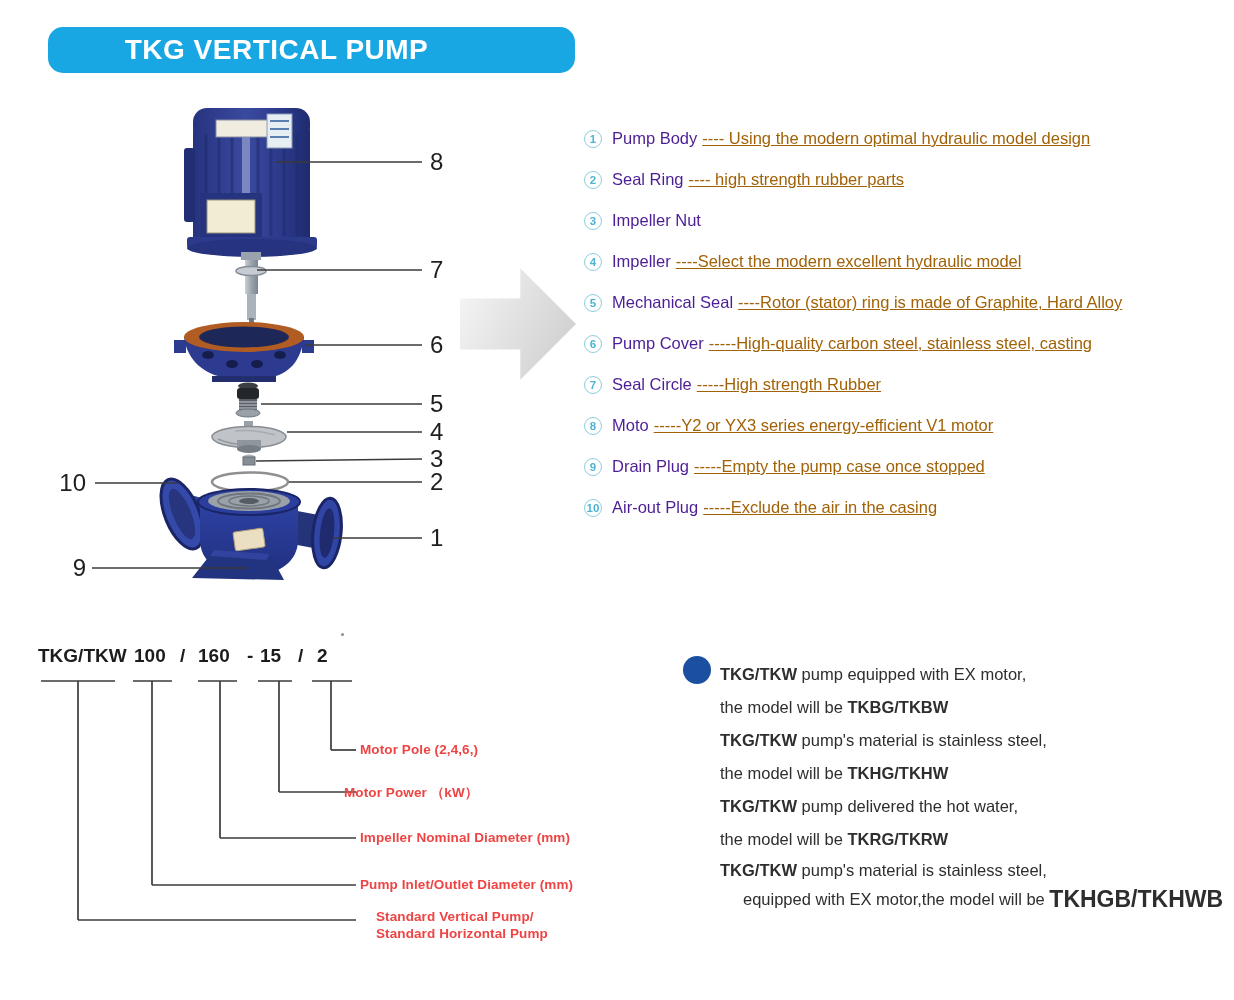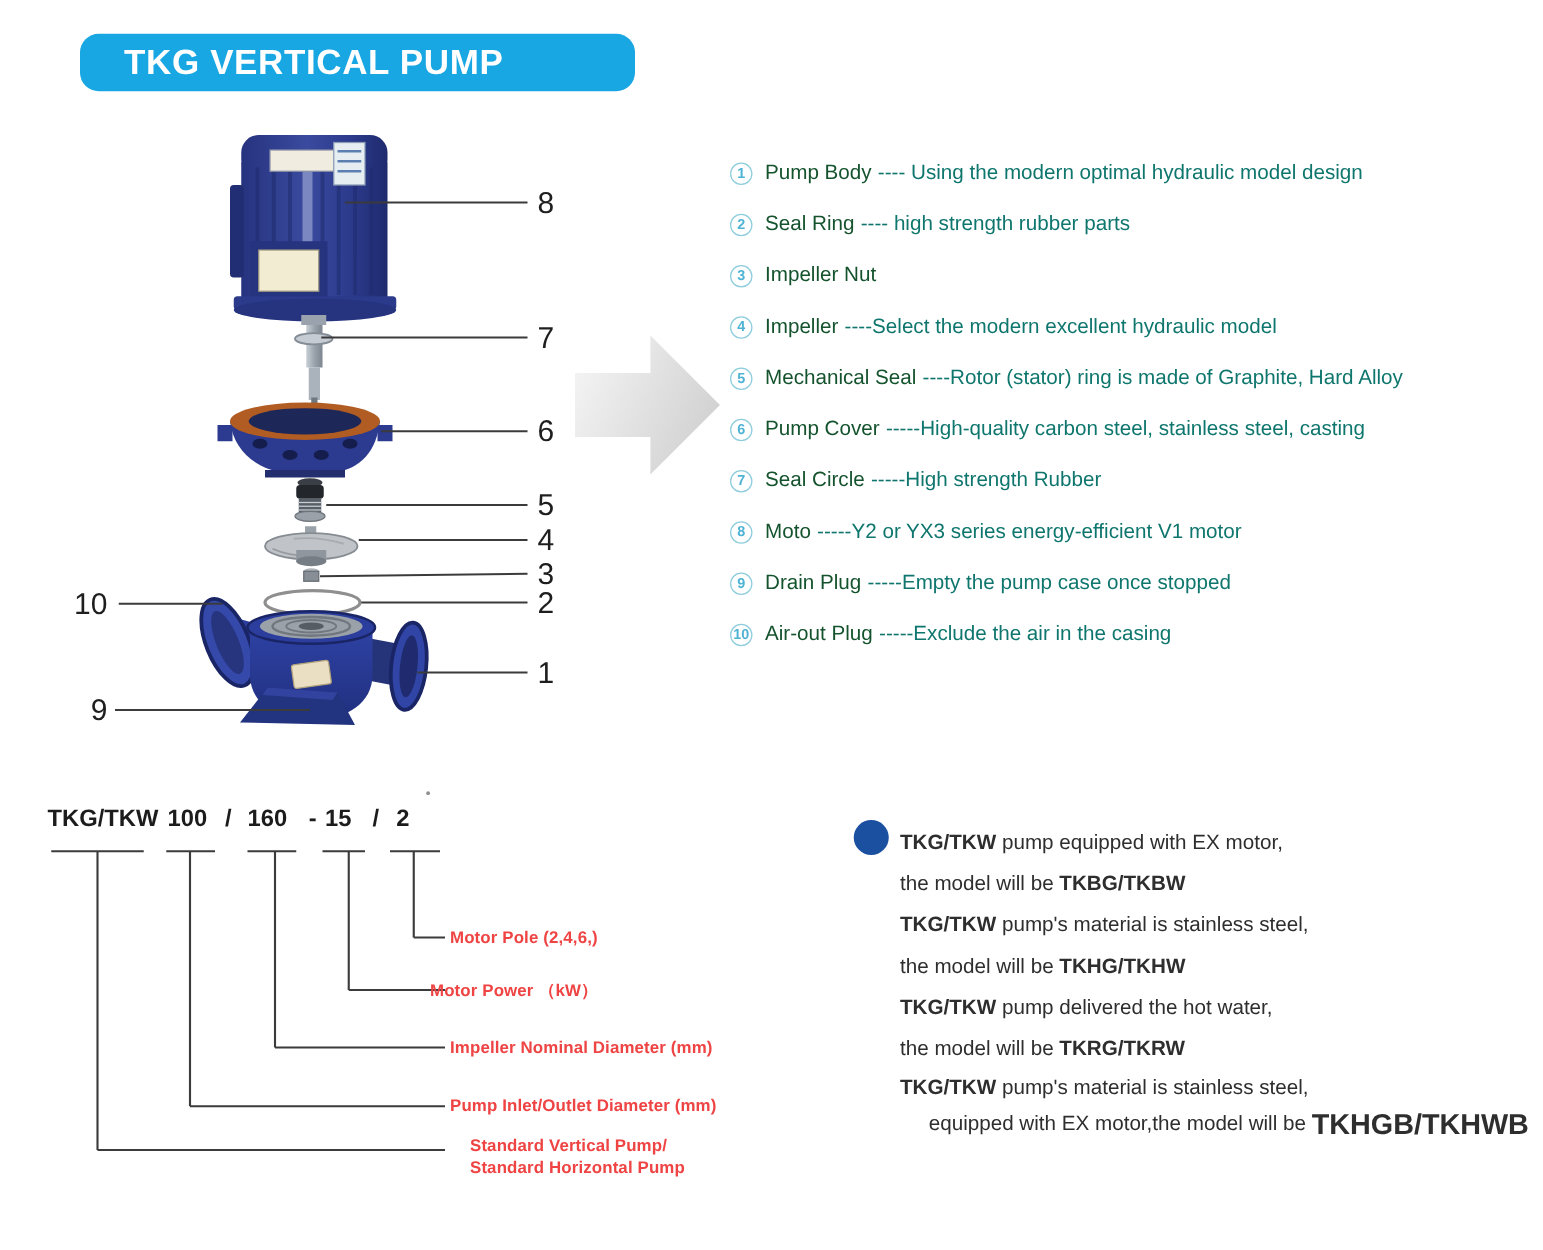--- a/index.html
+++ b/index.html
@@ -2,21 +2,21 @@
 <html><head>
 <meta charset="utf-8">
 <style>
   html,body{margin:0;padding:0;background:#ffffff;}
   .page{
     position:relative;width:1234px;height:1000px;background:#ffffff;overflow:hidden;
     font-family:"Liberation Sans",sans-serif;color:#2d2d2d;
   }
   
   .banner{
-    position:absolute;left:64px;top:27px;width:444px;height:46px;
+    position:absolute;left:48px;top:27px;width:527px;height:46px;
     background:#18a7e2;border-radius:15px;
     display:flex;align-items:center;justify-content:center;padding-right:70px;box-sizing:border-box;
   }
   .banner-title{color:#ffffff;font-size:28px;font-weight:bold;letter-spacing:.5px;white-space:nowrap;}
   
   .diagram-svg{position:absolute;left:30px;top:90px;}
   .callout-num{font-size:24px;fill:#1e1e1e;font-family:"Liberation Sans",sans-serif;}
   
   .flow-arrow{
     position:absolute;left:460px;top:266px;width:116px;height:116px;
@@ -25,22 +25,22 @@
   }
   
   .parts-list{position:absolute;left:584px;top:118px;width:650px;list-style:none;margin:0;padding:0;}
   .part-item{height:41px;display:flex;align-items:center;white-space:nowrap;}
   .badge{
     width:18px;height:18px;border:1.5px solid #8ecddd;border-radius:50%;
     color:#4fb3d4;font-size:11.5px;font-weight:bold;
     display:flex;align-items:center;justify-content:center;flex:0 0 auto;margin-right:10px;
     box-sizing:border-box;
   }
-  .pname{color:#14532d;font-size:16.5px;margin-right:5px;}
-  .pdesc{color:#0f766e;font-size:16.5px;}
+  .pname{color:#4c1d95;font-size:16.5px;margin-right:5px;}
+  .pdesc{color:#a16207;font-size:16.5px;text-decoration:underline;}
   
   .code-part{position:absolute;top:645px;font-size:19px;font-weight:bold;color:#1c1c1c;white-space:nowrap;}
   .speck{position:absolute;left:341px;top:633px;width:3px;height:3px;background:#8e8e8e;border-radius:50%;}
   .code-lines-svg{position:absolute;left:30px;top:640px;}
   .code-label{
     position:absolute;font-size:13.5px;font-weight:600;color:#ef4444;white-space:nowrap;letter-spacing:.1px;
   }
   .code-label.two-line div{line-height:17px;}
   
   .notes{position:absolute;left:683px;top:658px;width:540px;}

